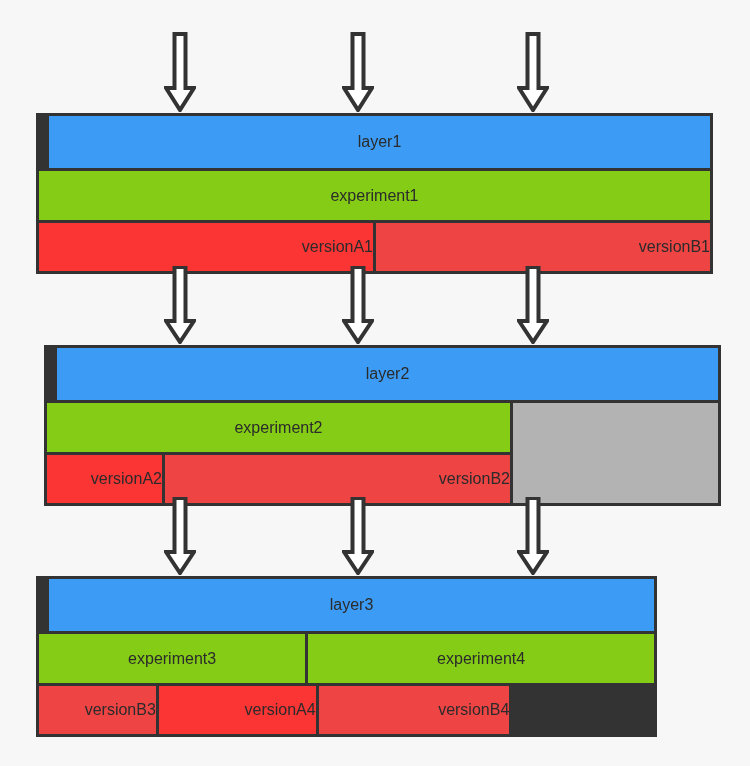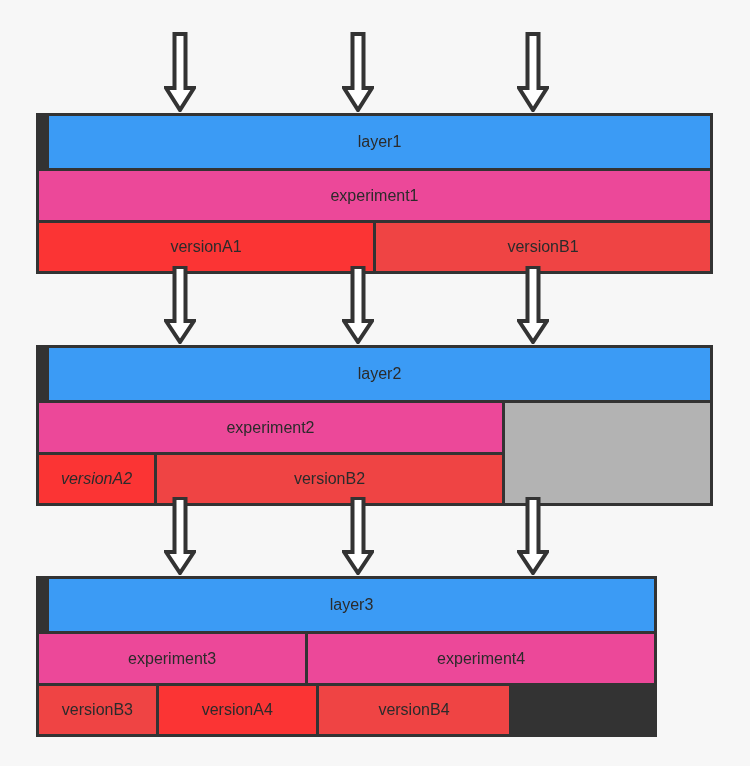--- a/index.html
+++ b/index.html
@@ -41,24 +41,24 @@
     align-items: center;
     justify-content: center;
     color: #2b2b2b;
     font-size: 16px;
     line-height: 1;
     white-space: nowrap;
     overflow: hidden;
   }
   .row-layer  { height: 52px; }
   .row-exp    { height: 49px; }
-  .row-ver    { height: 48px; }
+  .row-ver    { height: 48px; justify-content: flex-end; }
 
   .c-blue   { background: #3b9bf5; margin-left: 10px; }
-  .c-orange { background: #ec4899; }
+  .c-orange { background: #84cc16; }
   .c-red    { background: #fb3434; }
   .c-green  { background: #ef4444; }
   .c-gray   { background: #b3b3b3; }
 
   
   .split2 {
     display: flex;
     flex-direction: row;
     gap: 3px;
     width: 100%;
@@ -130,35 +130,35 @@
     <svg viewBox="0 0 32 78" preserveAspectRatio="none">
       <polygon points="10.5,1 21.5,1 21.5,55 30,55 16,76 2,55 10.5,55" fill="#ffffff" stroke="#333333" stroke-width="4" stroke-linejoin="miter"></polygon>
     </svg>
   </div>
   <div class="arrow" style="left:517px; top:266px; height:78px;">
     <svg viewBox="0 0 32 78" preserveAspectRatio="none">
       <polygon points="10.5,1 21.5,1 21.5,55 30,55 16,76 2,55 10.5,55" fill="#ffffff" stroke="#333333" stroke-width="4" stroke-linejoin="miter"></polygon>
     </svg>
   </div>
 
-  <div class="layer-box" style="left:36px; top:345px; width:677px;">
+  <div class="layer-box" style="left:44px; top:345px; width:677px;">
     <div class="row">
       <div class="cell c-blue row-layer" style="width:100%;">
         <span>layer2</span>
       </div>
     </div>
     <div class="split2">
       <div class="split2-left" style="width:69%;">
         <div class="row">
           <div class="cell c-orange row-exp" style="width:100%;">
             <span>experiment2</span>
           </div>
         </div>
         <div class="row">
-          <div class="cell c-red row-ver" style="width:25%;font-style:italic;">
+          <div class="cell c-red row-ver" style="width:25%;">
             <span>versionA2</span>
           </div>
           <div class="cell c-green row-ver" style="width:75%;">
             <span>versionB2</span>
           </div>
         </div>
       </div>
       <div class="cell c-gray split2-right">
         <span></span>
       </div>

